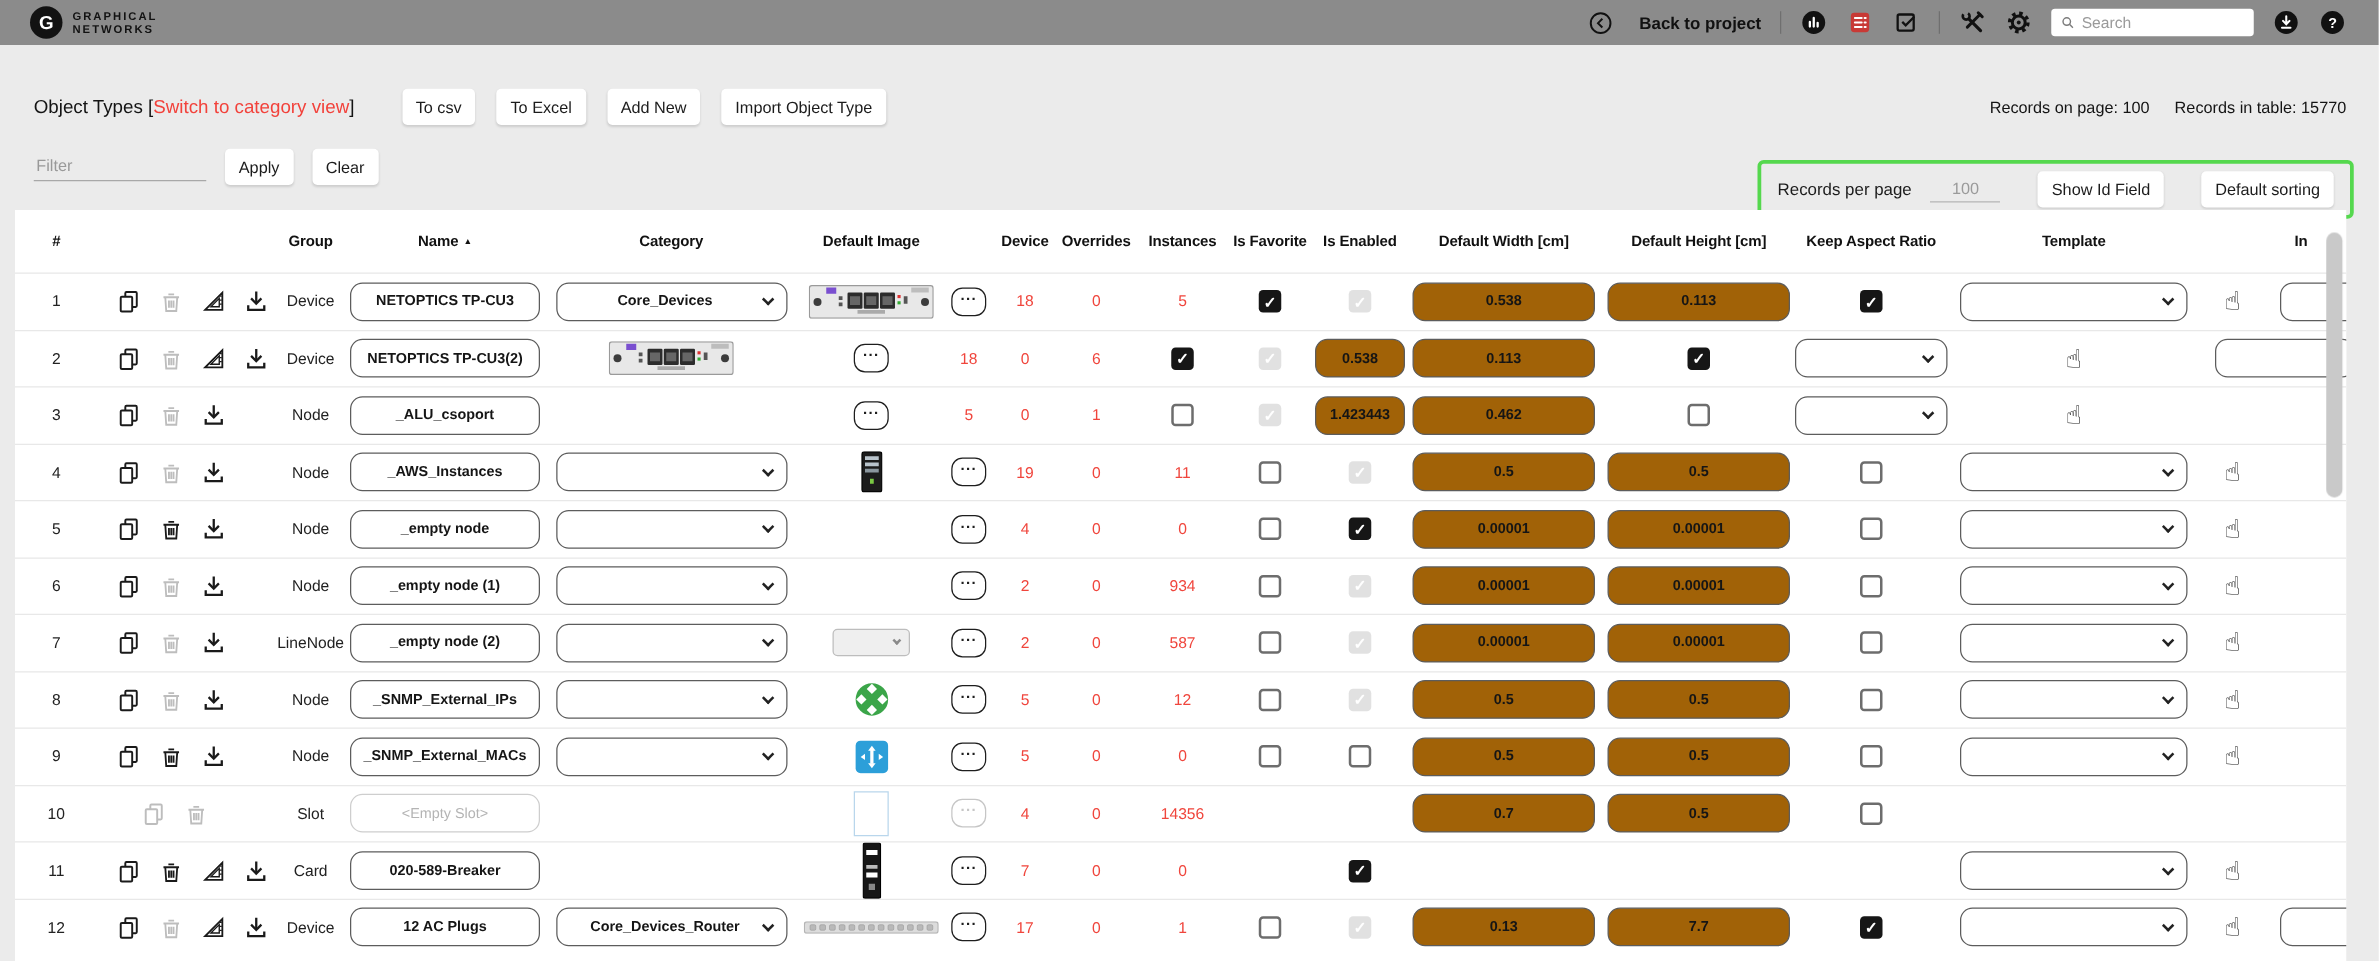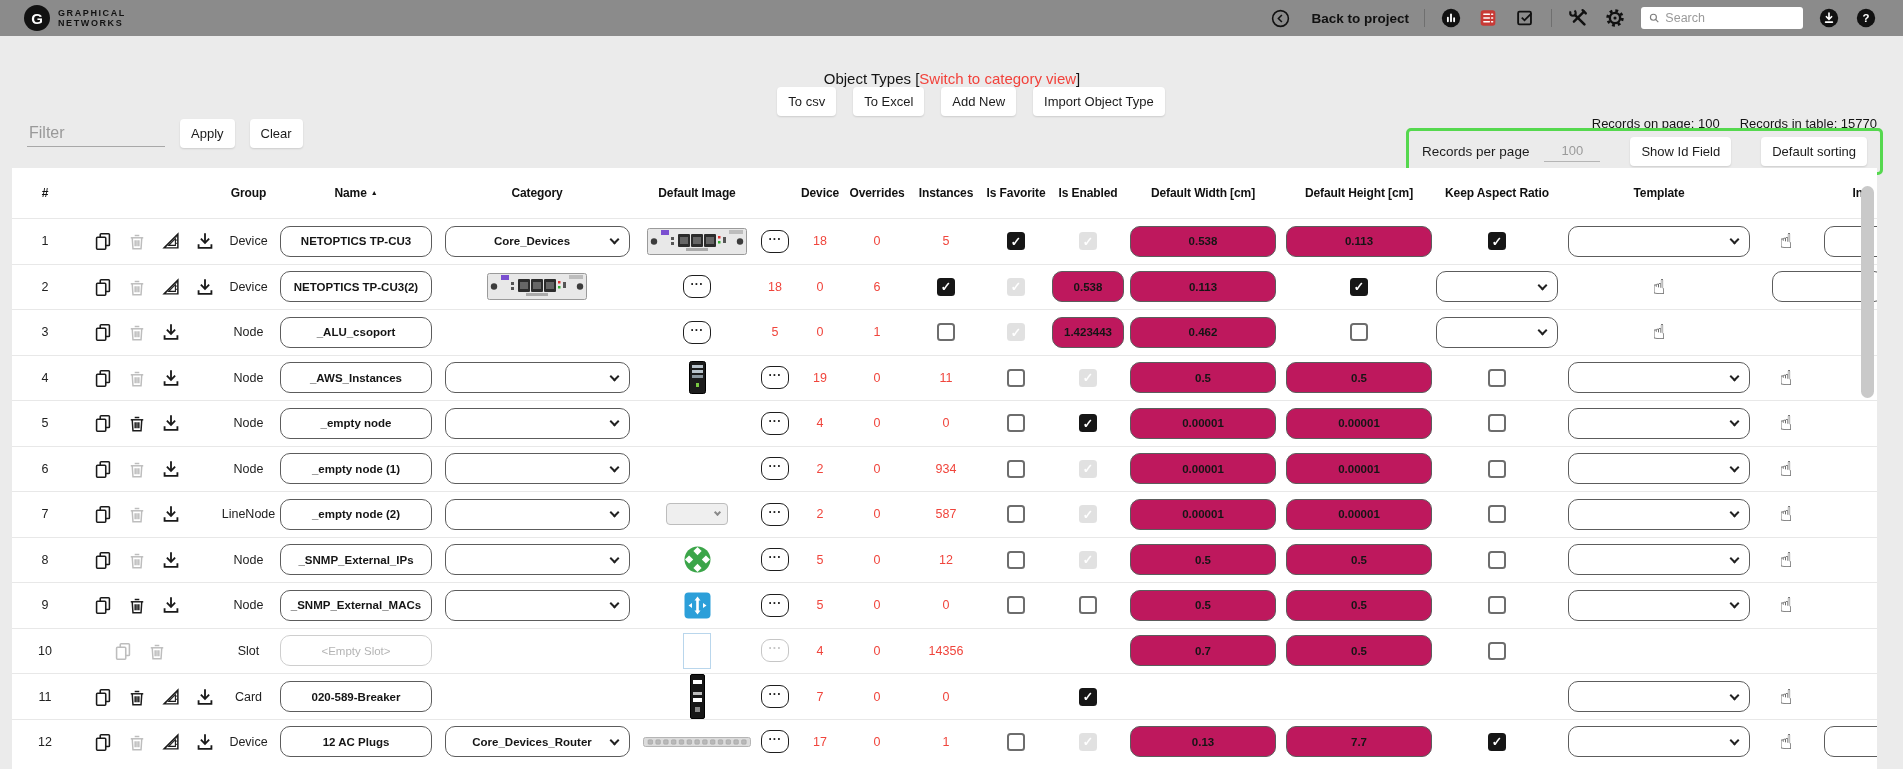--- a/index.html
+++ b/index.html
@@ -15,46 +15,46 @@
   .tb-right { margin-left:auto; display:flex; align-items:center; gap:15px; }
   .tb-back { display:flex; align-items:center; gap:20px; cursor:pointer; }
   .tb-back-label { font-weight:bold; font-size:13.5px; color:#111; }
   .tb-divider { width:1px; height:18px; background:#6f6f6f; }
   .tb-icon { width:22px; height:22px; display:flex; align-items:center; justify-content:center; }
   .tb-search { width:162px; height:22px; background:#fff; border-radius:3px; display:flex; align-items:center; padding:0 7px; gap:5px; }
   .tb-search input { border:none; outline:none; width:100%; font-size:12.5px; color:#444; background:transparent; font-family:inherit; }
   .tb-search input::placeholder { color:#9a9a9a; }
 
   
-  .toolbar { margin:34px 26px 0 27px; height:30px; display:flex; align-items:center;flex-direction:column; }
+  .toolbar { margin:34px 26px 0 27px; height:30px; display:flex; align-items:center; }
   .page-title { font-size:15px; color:#141414; }
   .page-title .red { color:#f2423b; }
   .btn { background:#fff; border:none; border-radius:4px; padding:7px 11px; font-size:13px; color:#1c1c1c;
          font-family:inherit; box-shadow:0 1px 2px rgba(0,0,0,.13); cursor:pointer; white-space:nowrap; }
   .toolbar .btns { display:flex; gap:17px; margin-left:38px; }
   .toolbar .stats { margin-left:auto; display:flex; gap:20px; font-size:13px; color:#141414; }
 
   
   .filterrow { margin:10px 20px 0 27px; height:46px; display:flex; align-items:center; }
   .filter-input { width:138px; background:transparent; border:none; border-bottom:1px solid #a8a8a8;
-                  font-size:16px; padding:4px 2px; outline:none; font-family:inherit; color:#6d28d9; }
+                  font-size:13px; padding:4px 2px; outline:none; font-family:inherit; color:#6d28d9; }
   .filter-input::placeholder { color:#999; }
   .filterrow .btn { margin-left:15px; }
   .highlight-box { margin-left:auto; display:flex; align-items:center; gap:15px;
                    border:3px solid #55d84e; border-radius:5px; padding:6px 13px;margin-top:36px; }
   .hb-label { font-size:13.5px; color:#1c1c1c; }
   .hb-input { width:56px; background:transparent; border:none; border-bottom:1px solid #b5b5b5; text-align:center;
               font-size:13px; color:#9a9a9a; outline:none; font-family:inherit; padding:3px 0; }
 
   
   .card { margin:12px 0 0 12px; width:1865px; height:601px; background:#fff; overflow:hidden; position:relative; }
   .grid { display:grid; grid-template-columns:66px 139px 63px 152px 210px 110px 46px 44px 70px 68px 72px 72px 158px 154px 122px 202px 52px 1fr; align-items:center; }
   .thead { height:50px; font-weight:bold; font-size:12px; color:#111; }
   .thead > div { text-align:center; letter-spacing:-0.1px; }
-  .thead .h-last { text-align:right; padding-right:14px; }
+  .thead .h-last { text-align:right; padding-right:31px; }
   .sort-arrow { font-size:7px; margin-left:4px; vertical-align:2px; }
   .trow { height:45.5px; border-top:1px solid #e8e8e8; }
   .c { display:flex; align-items:center; justify-content:center; }
   .c-num { font-size:12.5px; color:#222; }
   .c-icons { justify-content:flex-start; gap:11px; padding-left:13px; }
   .c-icons.narrow { padding-left:33px; }
   .row-icon { width:23px; height:23px; color:#1a1a1a; cursor:pointer; display:flex; align-items:center; justify-content:center; }
   .row-icon.dim { color:#bdbdbd; }
   .row-icon svg { width:22px; height:22px; }
   .c-group { font-size:12.5px; color:#222; }
@@ -70,21 +70,21 @@
               justify-content:center; font-size:12px; font-weight:bold; letter-spacing:1px; color:#1e1e1e;
               line-height:10px; cursor:pointer; background:#fff; }
   .dots-btn.dim { border-color:#c6c6c6; color:#c6c6c6; }
   .rednum { font-size:12.5px; color:#f0453c; }
   .cb { width:18px; height:18px; border-radius:3.5px; display:flex; align-items:center; justify-content:center;
         font-size:12.5px; font-weight:bold; cursor:pointer; }
   .cb.un { border:2px solid #6d6d6d; background:#fff; color:transparent; }
   .cb.checked { background:#161616; color:#fff; }
   .cb.faint { background:#161616; color:#fff; opacity:0.12; }
   .val-box { width:146px; height:31px; border:1.3px solid #5c5c5c; border-radius:10px; display:flex; align-items:center;
-             justify-content:center; font-size:11.5px; font-weight:bold; color:#151515; background:#be185d; }
+             justify-content:center; font-size:11.5px; font-weight:bold; color:#151515; background:#a16207; }
   .extra-cell { justify-content:flex-start; padding-left:12px; }
   .extra-box { width:112px; height:31px; border:1.3px solid #5c5c5c; border-radius:10px; background:#fff; flex:0 0 auto; }
   .hand { font-size:21px; color:#111; cursor:pointer; font-family:"DejaVu Sans", sans-serif; }
 
   
   .img-mini-select { width:62px; height:22px; background:#efefef; border:1px solid #bdbdbd; border-radius:4px;
                      display:flex; align-items:center; justify-content:flex-end; padding-right:7px; }
   .img-mini-select .chev { border-color:#8a8a8a; width:5px; height:5px; }
   .img-empty-slot { width:28px; height:36px; background:#fff; border:1px solid #b9d6ec; }
 

